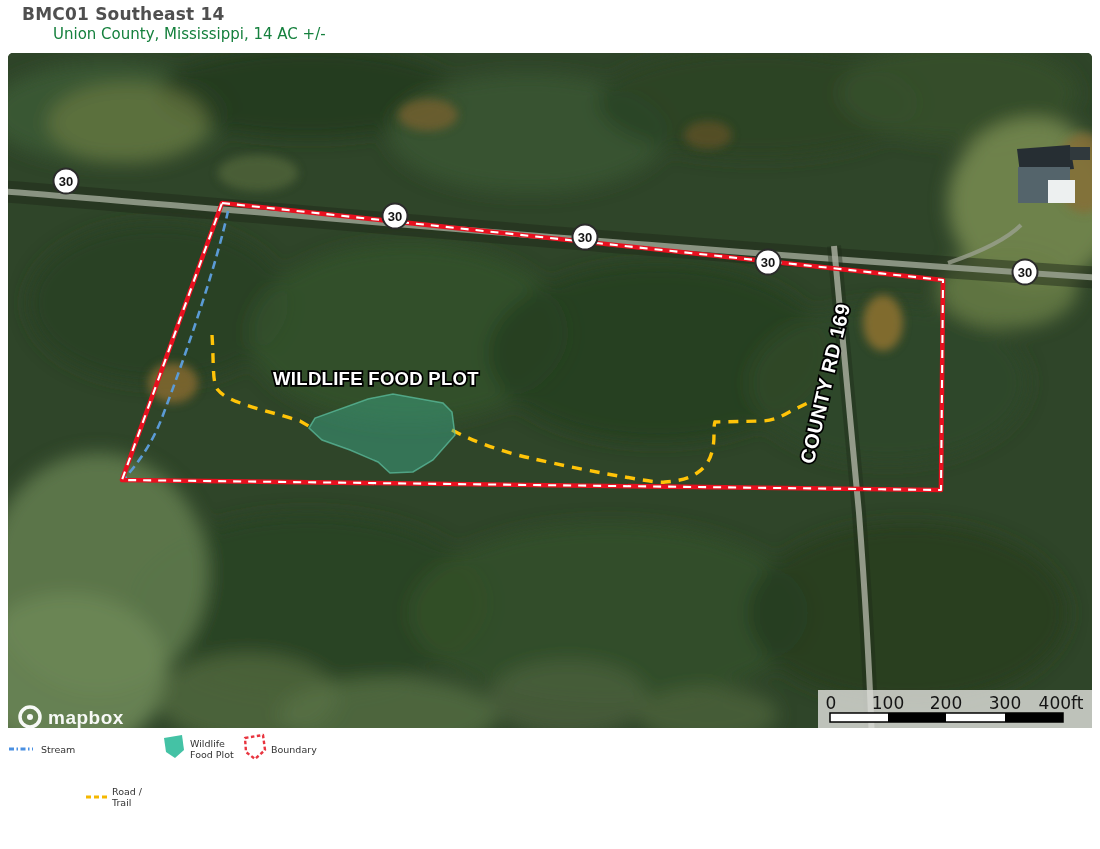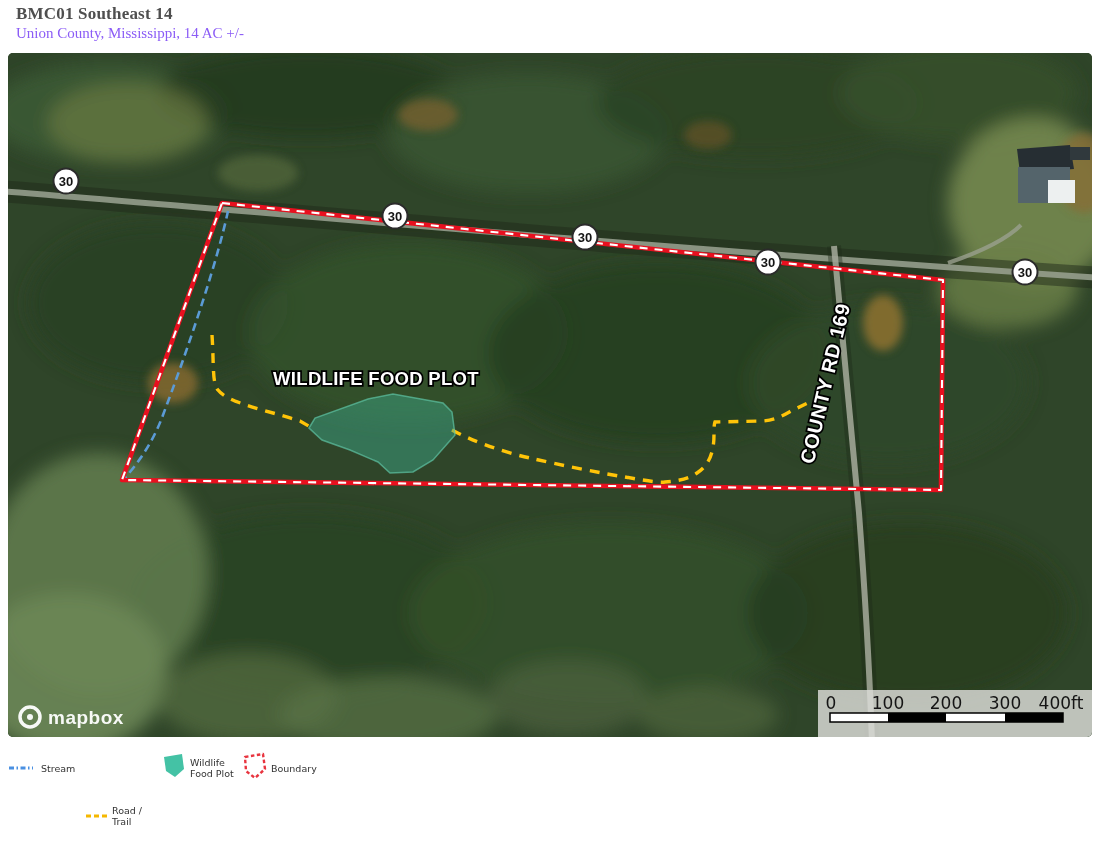--- a/index.html
+++ b/index.html
@@ -1,28 +1,28 @@
 <!DOCTYPE html>
 <html><head>
 <meta charset="utf-8">
 <style>
   * { margin:0; padding:0; box-sizing:border-box; }
   html,body { width:1100px; height:849px; background:#fff; font-family:"DejaVu Sans", sans-serif; position:relative; overflow:hidden; }
 
   
-  .header { position:absolute; left:16px; top:4px;font-family:Liberation Serif, serif; }
+  .header { position:absolute; left:22px; top:4px; }
   .header h1 { font-size:17px; font-weight:bold; color:#4f4f4f; letter-spacing:.2px; }
-  .header h2 { font-size:15px; font-weight:normal; color:#8b5cf6; margin-top:1px; }
+  .header h2 { font-size:15px; font-weight:normal; color:#15803d; margin-top:1px;margin-left:31px; }
 
   
   .map-wrap { position:absolute; left:8px; top:53px; width:1084px; height:684px; border-radius:5px; overflow:hidden; background:#2f4529; }
   .map-wrap svg { display:block; }
 
   
-  .legend { position:absolute; left:0; top:747px; width:1100px; height:42px; background:#fff; }
+  .legend { position:absolute; left:0; top:728px; width:1100px; height:42px; background:#fff; }
   .legend-item { position:absolute; top:0; height:42px; }
   .legend-label { position:absolute; font-size:9.5px; color:#333; top:50%; transform:translateY(-50%); line-height:11px; }
 
   
   .footer { position:absolute; left:0; top:800px; width:1100px; height:49px; }
 
   .maplabel { font-family:"Liberation Sans", sans-serif; font-weight:bold; fill:#fff; stroke:#000; stroke-width:3.5px; paint-order:stroke; }
   .shield-txt { font-family:"Liberation Sans", sans-serif; font-weight:bold; font-size:13px; fill:#141414; text-anchor:middle; }
   .scale-txt { font-family:"DejaVu Sans", sans-serif; font-size:17px; fill:#151515; text-anchor:middle; }
   .mapbox-txt { font-family:"Liberation Sans", sans-serif; font-size:19px; font-weight:600; fill:#fff; opacity:.95; letter-spacing:.5px; }

